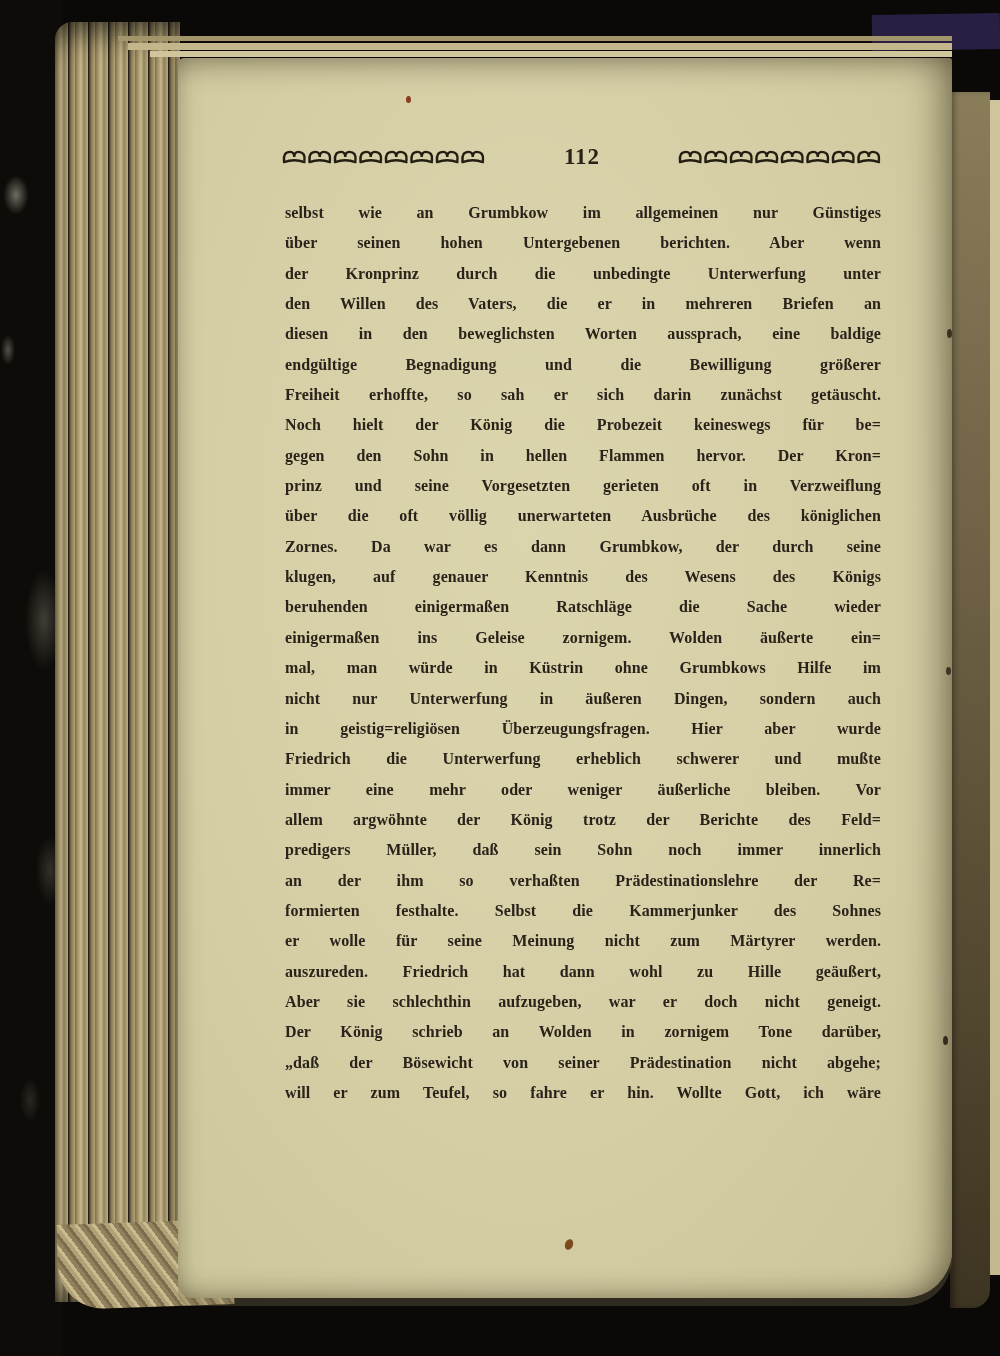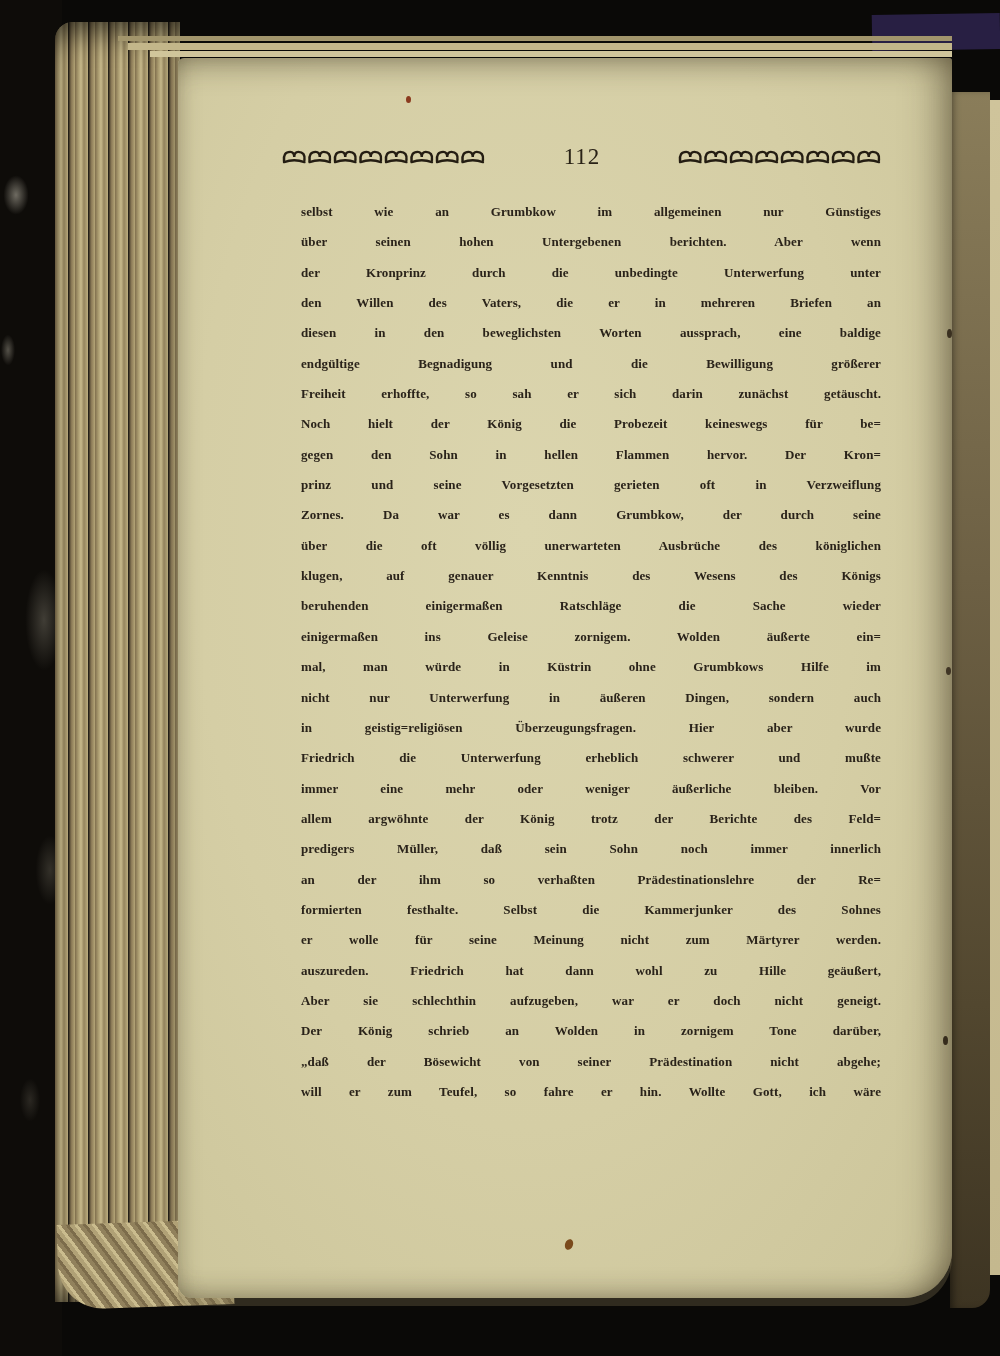--- a/index.html
+++ b/index.html
@@ -56,27 +56,27 @@
     box-shadow:
       inset -28px 0 38px -18px rgba(60,50,30,.55),
       inset 0 22px 32px -20px rgba(60,50,30,.45),
       inset 0 -18px 28px -18px rgba(60,50,30,.40),
       inset 16px 0 26px -18px rgba(60,50,30,.30),
       0 8px 0 rgba(120,108,78,.35);}
 
   
   .page-header{position:absolute;left:104px;top:86px;width:600px;height:26px;
     display:flex;align-items:center;justify-content:space-between;}
-  .page-number{font-weight:400;font-size:23px;color:#292216;letter-spacing:1px;line-height:26px;}
+  .page-number{font-weight:700;font-size:23px;color:#292216;letter-spacing:1px;line-height:26px;}
   .ornament{display:block;}
 
   
   .body-text{position:absolute;left:107px;top:146px;width:596px;color:#2a231a;}
-  .tline{height:30.35px;font-size:13px;font-weight:700;letter-spacing:.1px;
-    text-align:justify;text-align-last:justify;white-space:normal;overflow:visible;margin-left:16px;}
+  .tline{height:30.35px;font-size:16px;font-weight:700;letter-spacing:.1px;
+    text-align:justify;text-align-last:justify;white-space:normal;overflow:visible;}
 
   
   .speck{position:absolute;border-radius:50%;z-index:5;}
   .speck-red-top{left:406px;top:96px;width:5px;height:7px;background:#8a3a1e;}
   .speck-brown-bottom{left:565px;top:1239px;width:8px;height:11px;background:#7a4a1c;transform:rotate(20deg);}
   .mark-right-1{left:947px;top:329px;width:5px;height:9px;background:#3a3020;}
   .mark-right-2{left:946px;top:667px;width:5px;height:8px;background:#403525;}
   .mark-right-3{left:943px;top:1036px;width:5px;height:9px;background:#352b1c;}
 </style>
 </head>
@@ -133,22 +133,22 @@
         <div class="tline">selbst wie an Grumbkow im allgemeinen nur Günstiges</div>
         <div class="tline">über seinen hohen Untergebenen berichten. Aber wenn</div>
         <div class="tline">der Kronprinz durch die unbedingte Unterwerfung unter</div>
         <div class="tline">den Willen des Vaters, die er in mehreren Briefen an</div>
         <div class="tline">diesen in den beweglichsten Worten aussprach, eine baldige</div>
         <div class="tline">endgültige Begnadigung und die Bewilligung größerer</div>
         <div class="tline">Freiheit erhoffte, so sah er sich darin zunächst getäuscht.</div>
         <div class="tline">Noch hielt der König die Probezeit keineswegs für be=</div>
         <div class="tline">gegen den Sohn in hellen Flammen hervor. Der Kron=</div>
         <div class="tline">prinz und seine Vorgesetzten gerieten oft in Verzweiflung</div>
+        <div class="tline">über die oft völlig unerwarteten Ausbrüche des königlichen</div>
         <div class="tline">Zornes. Da war es dann Grumbkow, der durch seine</div>
-        <div class="tline">über die oft völlig unerwarteten Ausbrüche des königlichen</div>
         <div class="tline">klugen, auf genauer Kenntnis des Wesens des Königs</div>
         <div class="tline">beruhenden einigermaßen Ratschläge die Sache wieder</div>
         <div class="tline">einigermaßen ins Geleise zornigem. Wolden äußerte ein=</div>
         <div class="tline">mal, man würde in Küstrin ohne Grumbkows Hilfe im</div>
         <div class="tline">nicht nur Unterwerfung in äußeren Dingen, sondern auch</div>
         <div class="tline">in geistig=religiösen Überzeugungsfragen. Hier aber wurde</div>
         <div class="tline">Friedrich die Unterwerfung erheblich schwerer und mußte</div>
         <div class="tline">immer eine mehr oder weniger äußerliche bleiben. Vor</div>
         <div class="tline">allem argwöhnte der König trotz der Berichte des Feld=</div>
         <div class="tline">predigers Müller, daß sein Sohn noch immer innerlich</div>

